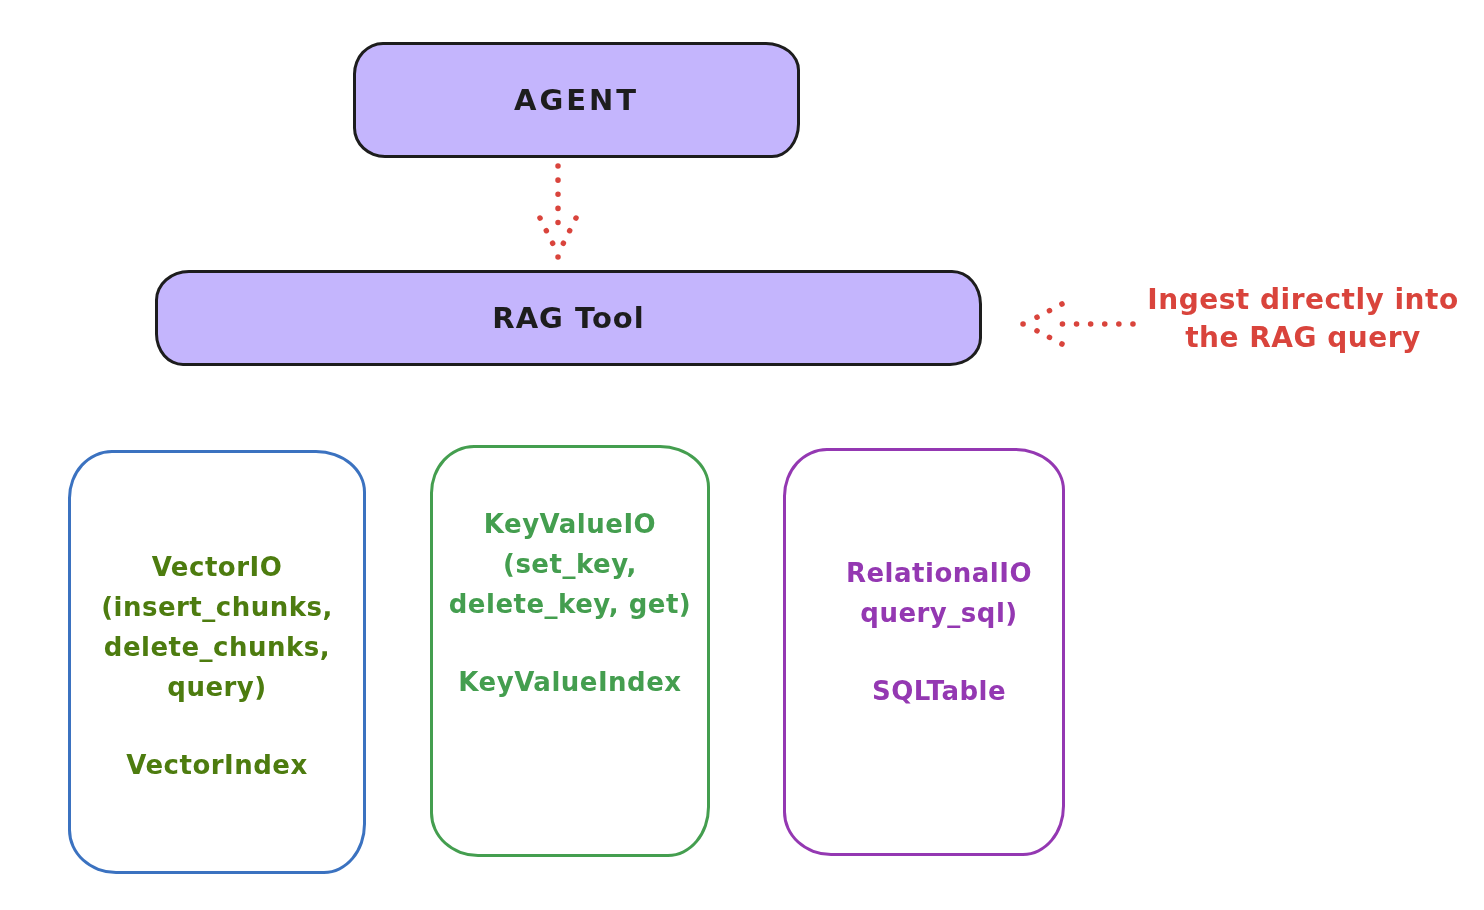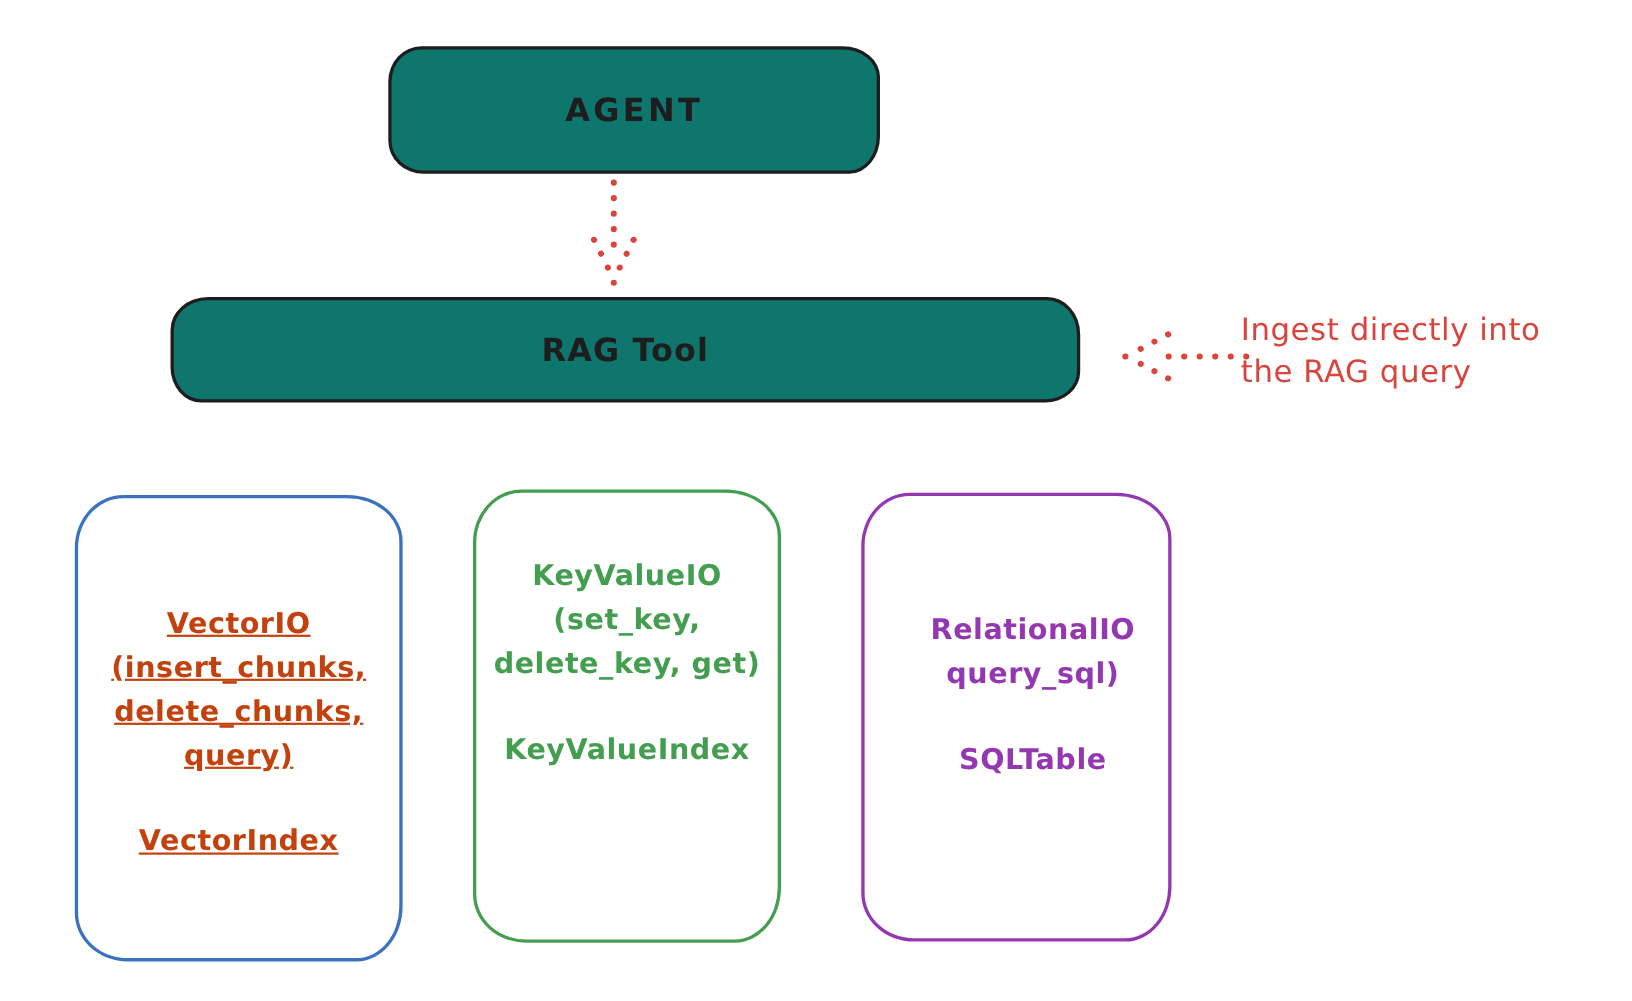--- a/index.html
+++ b/index.html
@@ -4,21 +4,21 @@
 <style>
   * { margin: 0; padding: 0; box-sizing: border-box; }
   html, body { width: 1484px; height: 910px; background: #ffffff; overflow: hidden; }
   body { font-family: "DejaVu Sans", "Liberation Sans", sans-serif; }
 
   .canvas { position: relative; width: 1484px; height: 910px; background: #ffffff; }
 
   .node {
     position: absolute;
     border: 3.5px solid #1d1d1d;
-    background: #0f766e;
+    background: #c4b5fd;
     display: flex;
     align-items: center;
     justify-content: center;
     color: #1d1d1d;
     font-weight: bold;
     font-size: 29px;
   }
   .node-agent {
     left: 353px; top: 42px; width: 447px; height: 116px;
     border-radius: 30px 34px 28px 32px / 32px 28px 34px 30px;
@@ -32,45 +32,45 @@
 
   .arrow { position: absolute; }
   .arrow-down { left: 527px; top: 158px; }
   .arrow-left { left: 1012px; top: 292px; }
   .dotted { fill: none; stroke: #d9443c; stroke-width: 5.5; stroke-linecap: round; stroke-dasharray: 0.1 14; }
 
   .annotation {
     position: absolute;
     left: 1128px; top: 281px; width: 350px;
     color: #d9443c;
-    font-weight: normal;
+    font-weight: bold;
     font-size: 28px;
     line-height: 38px;
-    text-align: left;
+    text-align: center;
     letter-spacing: 0.5px;
   }
 
   .backend {
     position: absolute;
     background: #ffffff;
     border-width: 3.5px;
     border-style: solid;
     border-radius: 44px 50px 42px 48px / 48px 42px 50px 44px;
   }
   .backend .box-text {
     width: 100%;
     text-align: center;
     font-weight: bold;
     font-size: 26px;
     line-height: 40px;
     letter-spacing: 0.5px;
   }
   .backend .gap-line { height: 38px; }
 
-  .backend-vector   { left: 68px;  top: 450px; width: 298px; height: 424px; border-color: #3b72c0; color: #c2410c; text-decoration: underline; }
+  .backend-vector   { left: 68px;  top: 450px; width: 298px; height: 424px; border-color: #3b72c0; color: #4d7c0f; }
   .backend-vector .box-text   { padding-top: 94px; }
   .backend-keyvalue { left: 430px; top: 445px; width: 280px; height: 412px; border-color: #449e4f; color: #449e4f; }
   .backend-keyvalue .box-text { padding-top: 56px; }
   .backend-relational { left: 783px; top: 448px; width: 282px; height: 408px; border-color: #9438b2; color: #9438b2; }
   .backend-relational .box-text { padding-top: 102px; padding-left: 30px; }
 </style>
 </head>
 <body>
 
 <div class="canvas">

